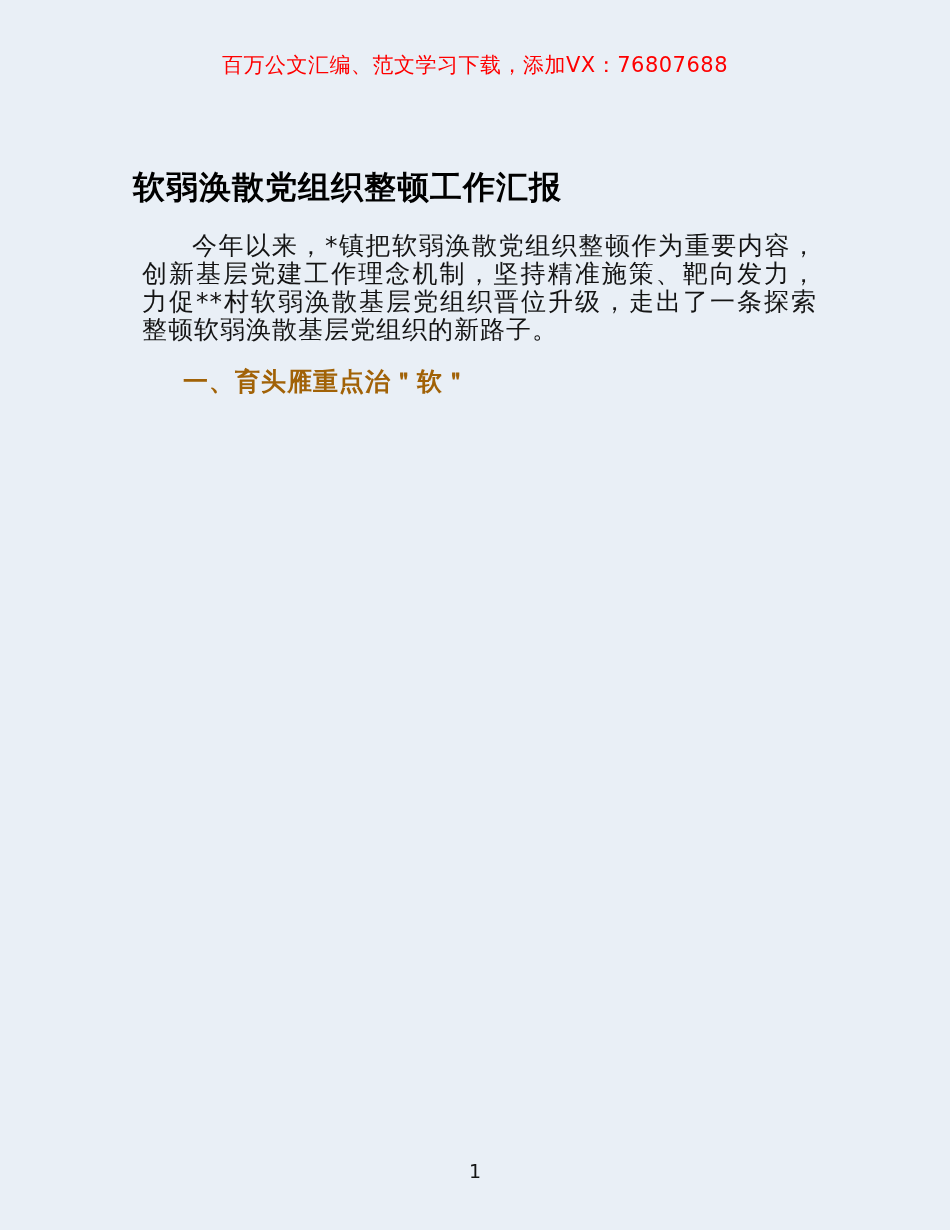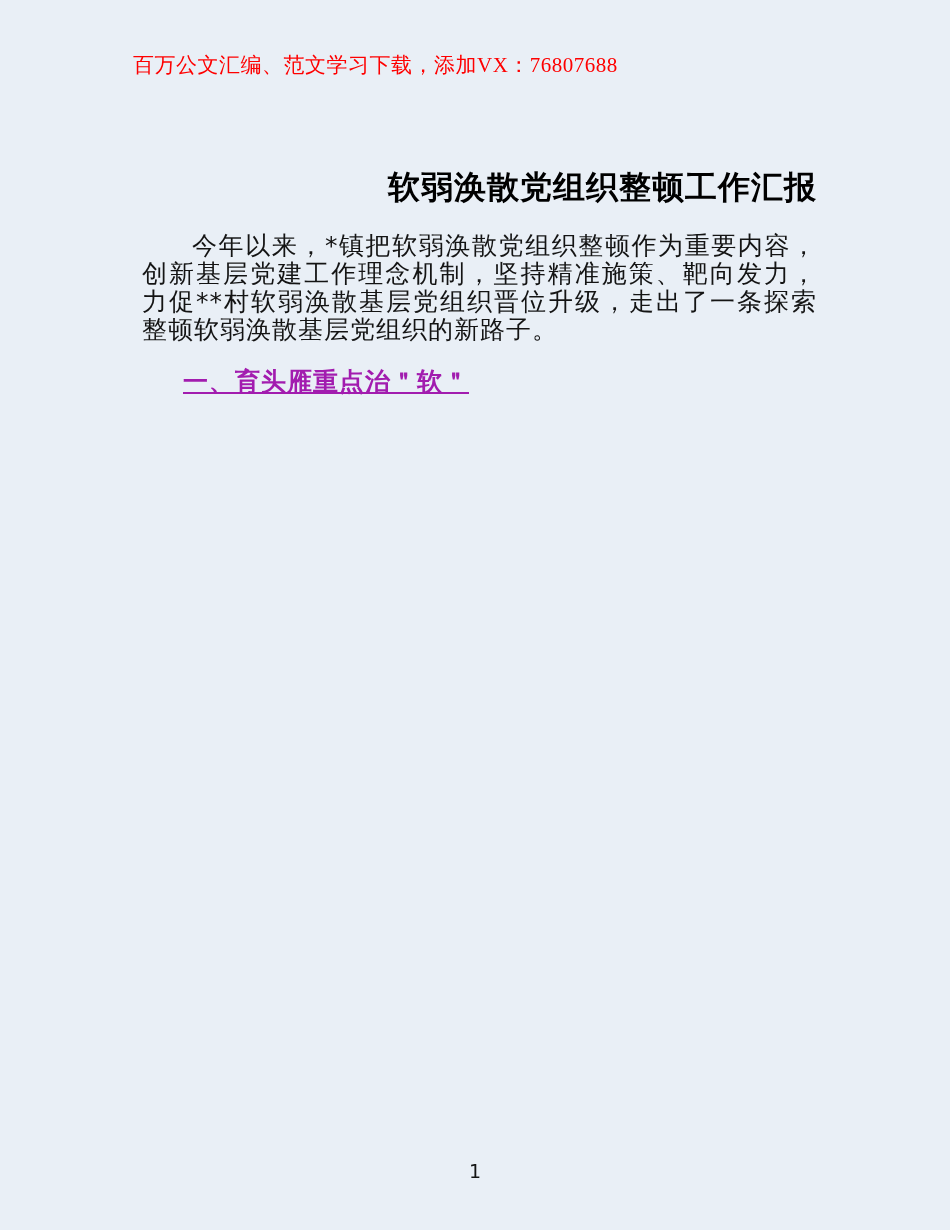--- a/index.html
+++ b/index.html
@@ -18,50 +18,48 @@
     position: relative;
     width: 950px;
     height: 1230px;
     box-sizing: border-box;
     padding: 42px 133px 0 133px;
   }
   .header-notice {
     color: #fe0000;
     font-size: 21px;
     line-height: 26px;
-    text-align: left;
+    text-align: center;
     letter-spacing: 0.5px;
     margin: 10px 0 0 0;
-    font-family: Liberation Serif, serif;
   }
   .doc-title {
     font-size: 32px;
     font-weight: bold;
-    text-align: right;
+    text-align: left;
     letter-spacing: 1px;
     margin: 88px 0 22px 0;
     color: #000;
   }
   .body-para {
     font-size: 25px;
     line-height: 28px;
     letter-spacing: 1px;
     text-indent: 2em;
     text-align: justify;
     margin: 0 0 12px 9px;
   }
   .section-heading {
     font-size: 25px;
     line-height: 43px;
     letter-spacing: 1px;
     font-weight: bold;
     text-indent: 2em;
     margin: 16px 0 14px 0;
-    color: #a21caf;
-    text-decoration: underline;
+    color: #a16207;
   }
   .page-number {
     position: absolute;
     left: 0;
     right: 0;
     bottom: 48px;
     text-align: center;
     font-size: 19px;
     color: #141414;
   }

